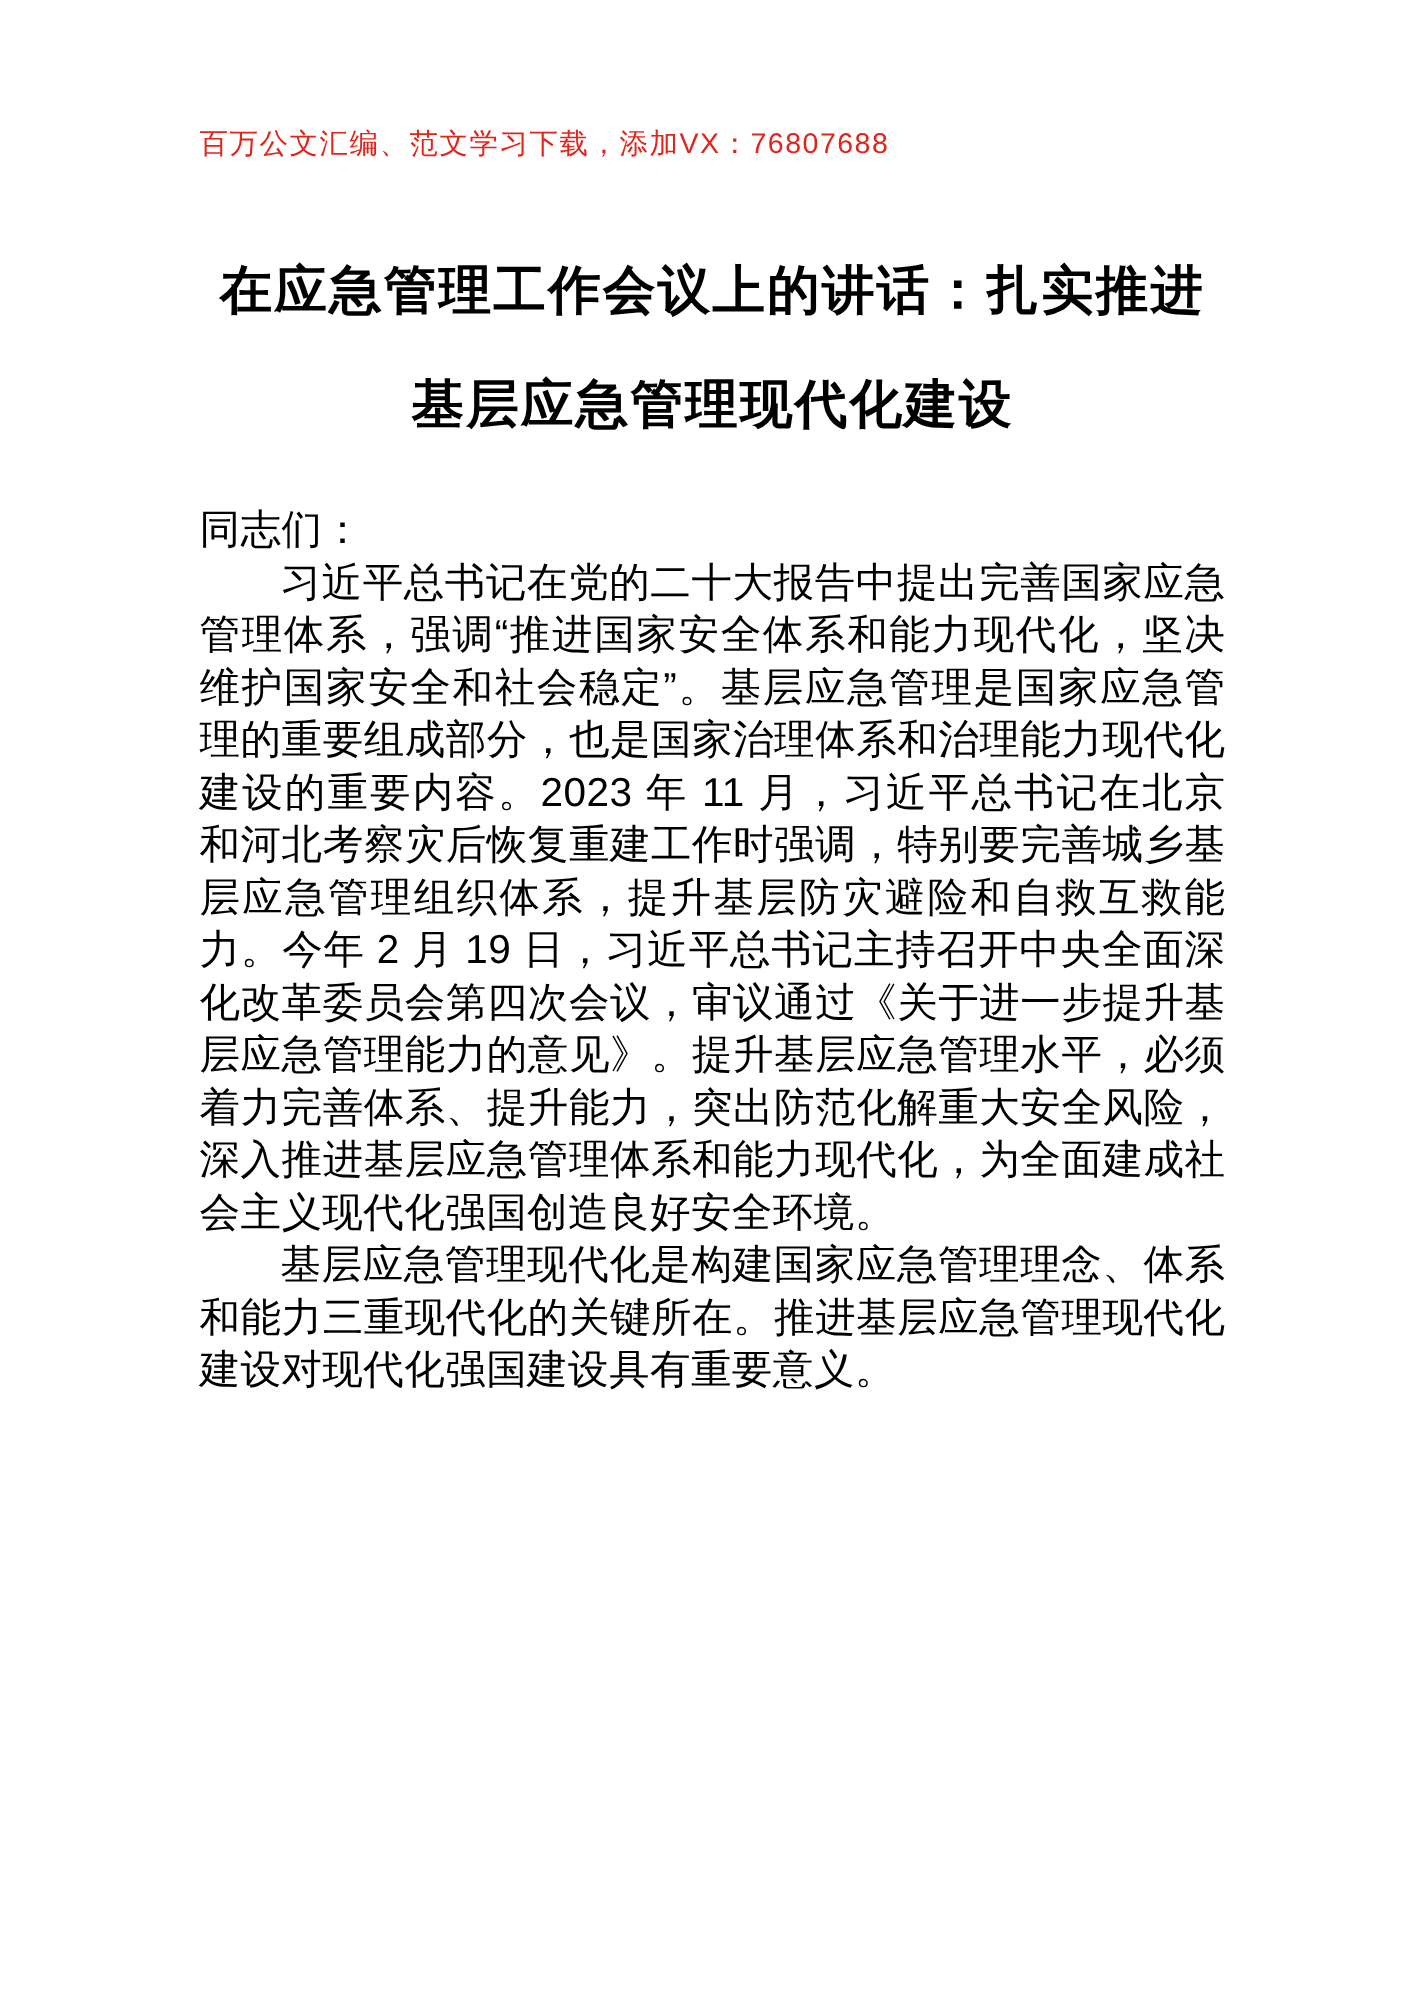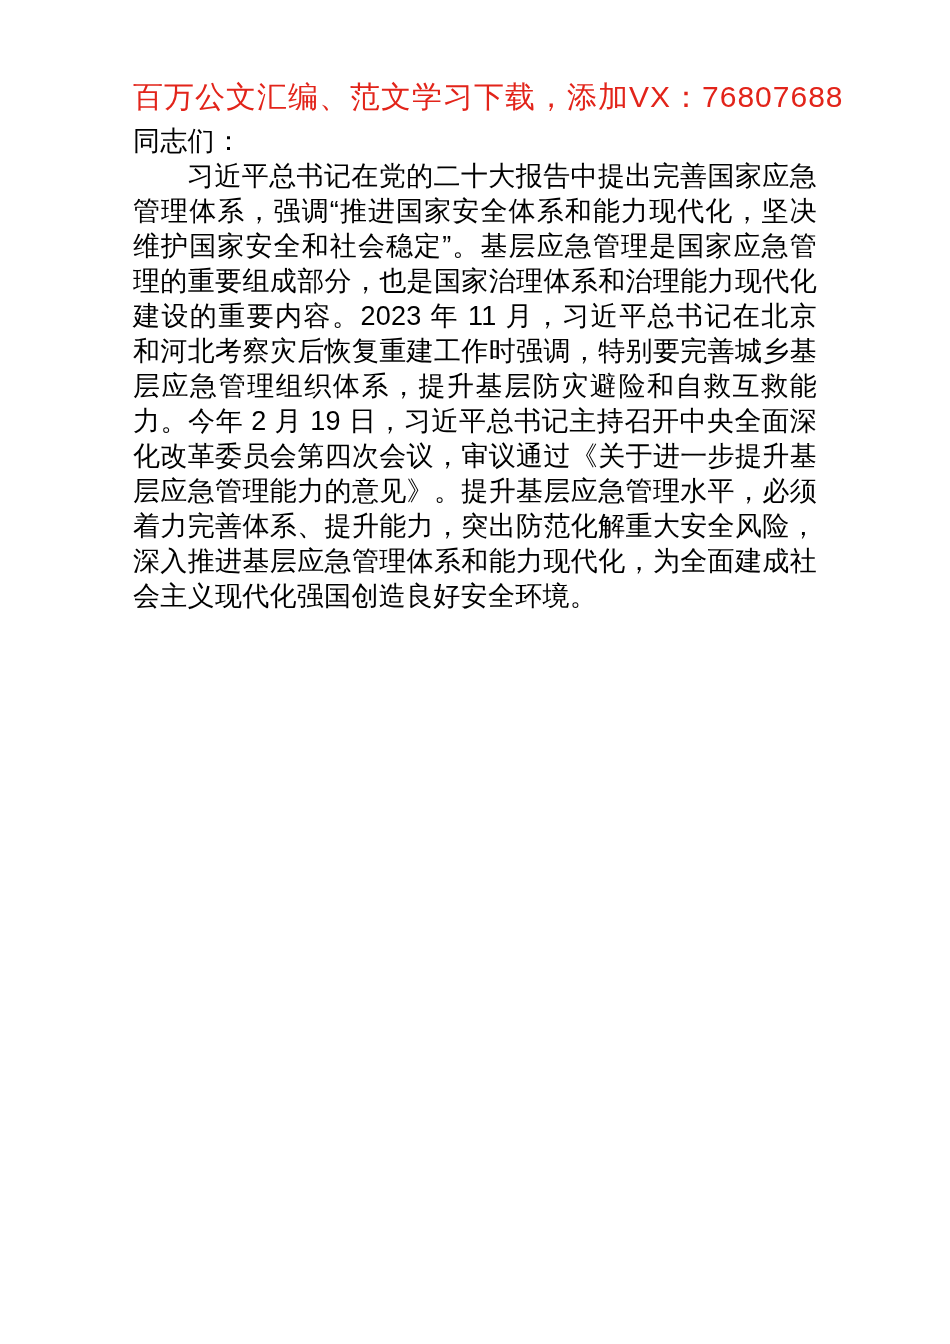--- a/index.html
+++ b/index.html
@@ -15,38 +15,38 @@
     background: #ffffff;
     color: #000000;
     overflow: hidden;
     box-sizing: border-box;
     padding: 84px 133px 0 133px;
     font-family: "Liberation Sans", "DejaVu Sans", sans-serif;
   }
   .header-notice {
     text-align: left;
     color: #e2241a;
-    font-size: 30px;
+    font-size: 19px;
     line-height: 26px;
     letter-spacing: 1px;
     white-space: nowrap;
   }
   .doc-title {
     margin: 46px 0 0 0;
     text-align: center;
     font-size: 35px;
     font-weight: 700;
     line-height: 76px;
     letter-spacing: 1.5px;
   }
   .title-line {
     display: block;
   }
   .body-text {
-    margin-top: 14px;
+    margin-top: 28px;
     font-size: 27px;
     line-height: 35px;
     letter-spacing: 0.3px;
     text-align: justify;
     text-justify: inter-ideograph;
   }
   .body-text p {
     margin: 0;
     padding: 0;
   }
@@ -57,19 +57,24 @@
     text-indent: 0;
   }
 </style>
 </head>
 <body>
 
 <div class="page">
 
   <div class="header-notice">百万公文汇编、范文学习下载，添加VX：76807688</div>
 
+  <h1 class="doc-title">
+    <span class="title-line">在应急管理工作会议上的讲话：扎实推进</span>
+    <span class="title-line">基层应急管理现代化建设</span>
+  </h1>
 
   <div class="body-text">
     <p class="salutation">同志们：</p>
     <p class="para">习近平总书记在党的二十大报告中提出完善国家应急管理体系，强调“推进国家安全体系和能力现代化，坚决维护国家安全和社会稳定”。基层应急管理是国家应急管理的重要组成部分，也是国家治理体系和治理能力现代化建设的重要内容。2023 年 11 月，习近平总书记在北京和河北考察灾后恢复重建工作时强调，特别要完善城乡基层应急管理组织体系，提升基层防灾避险和自救互救能力。今年 2 月 19 日，习近平总书记主持召开中央全面深化改革委员会第四次会议，审议通过《关于进一步提升基层应急管理能力的意见》。提升基层应急管理水平，必须着力完善体系、提升能力，突出防范化解重大安全风险，深入推进基层应急管理体系和能力现代化，为全面建成社会主义现代化强国创造良好安全环境。</p>
+    <p class="para">基层应急管理现代化是构建国家应急管理理念、体系和能力三重现代化的关键所在。推进基层应急管理现代化建设对现代化强国建设具有重要意义。</p>
   </div>
 
 </div>
 
 </body></html>

